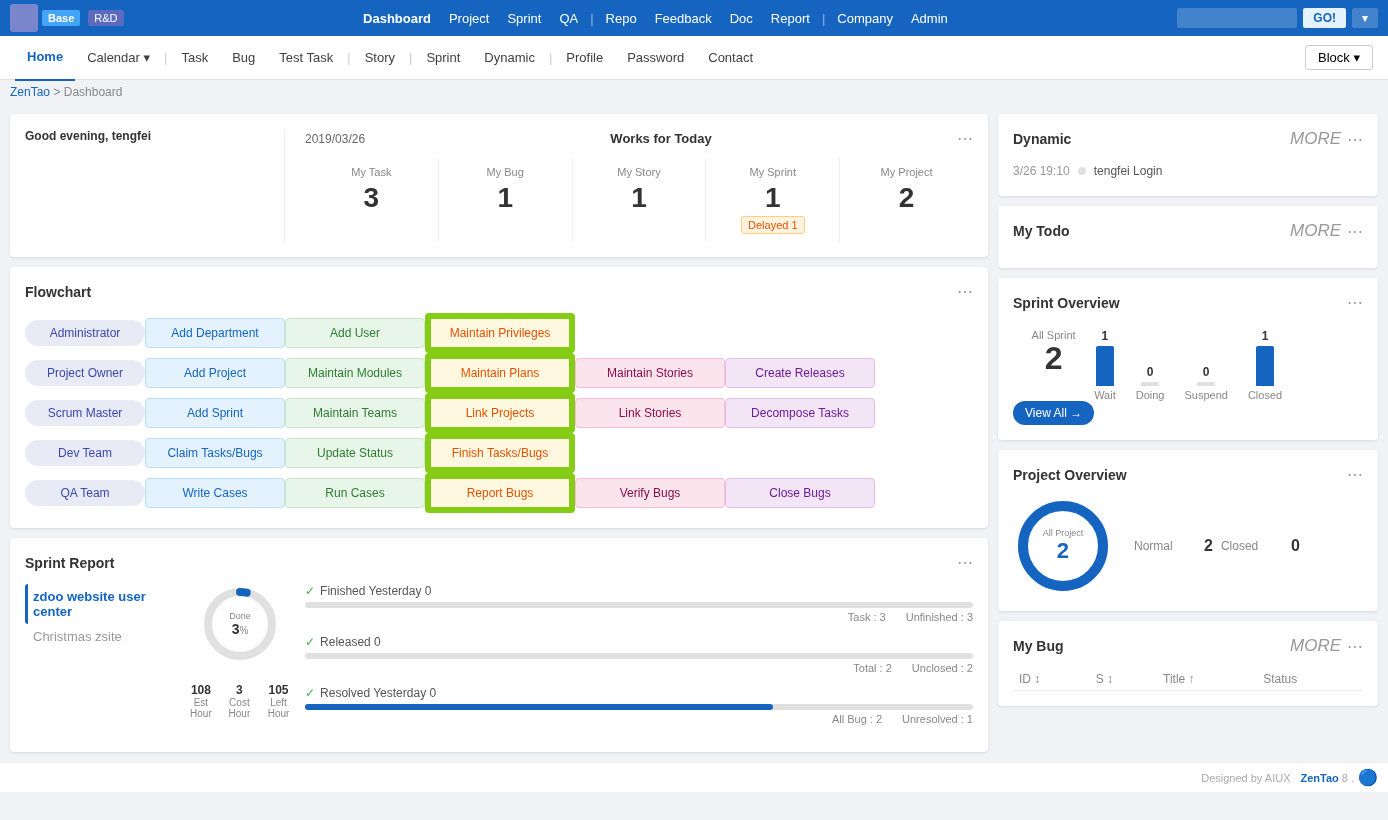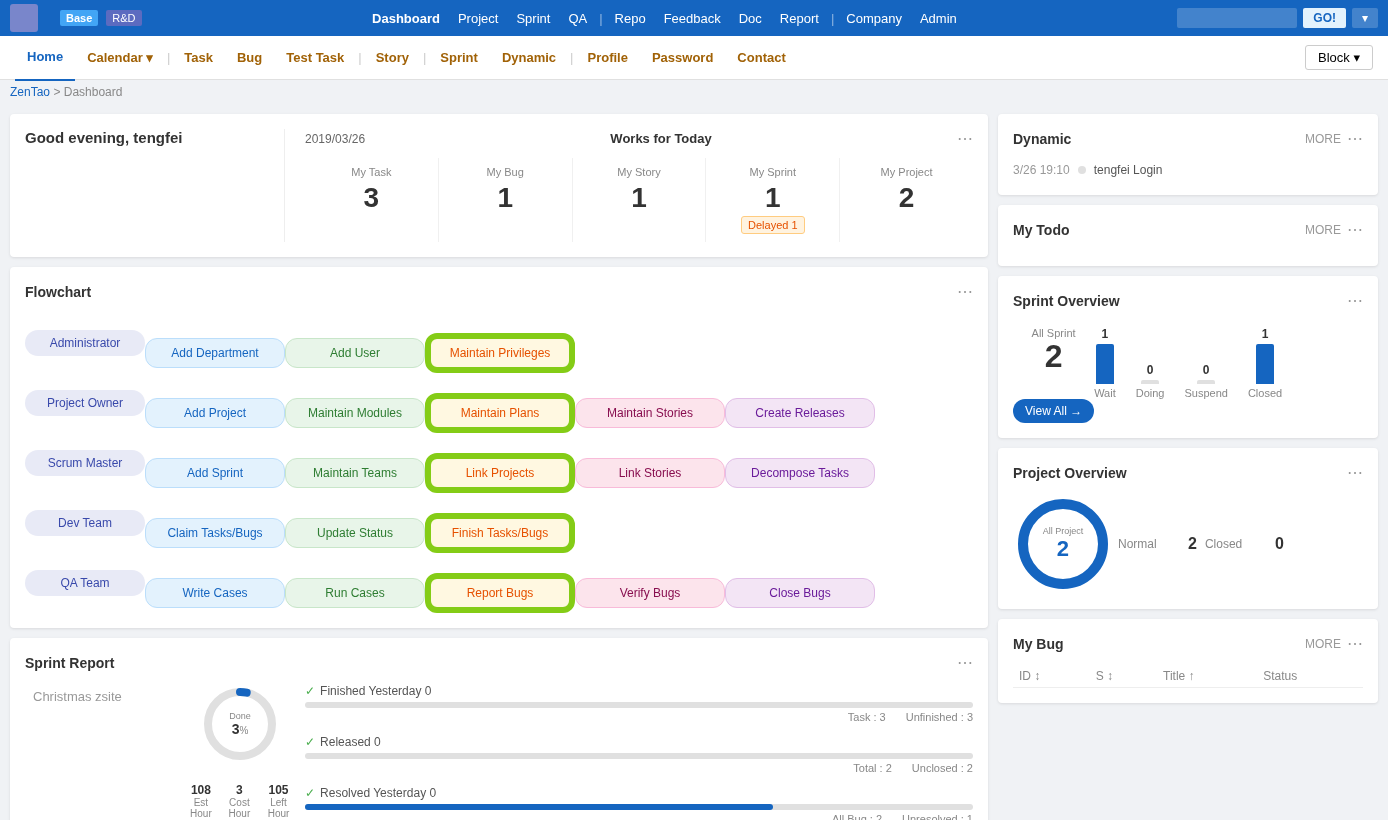--- a/index.html
+++ b/index.html
@@ -9,46 +9,45 @@
     .top-nav {
       background: #1565c0;
       display: flex;
       align-items: center;
       padding: 0 10px;
       height: 36px;
       color: white;
     }
     .top-nav .logo { display: flex; align-items: center; gap: 4px; margin-right: 10px; }
     .logo-square { width: 28px; height: 28px; background: #7986cb; border-radius: 3px; }
-    .logo-base { background: #42a5f5; color: white; padding: 2px 6px; border-radius: 2px; font-size: 11px; font-weight: bold; margin-left: 18px; }
+    .logo-base { background: #42a5f5; color: white; padding: 2px 6px; border-radius: 2px; font-size: 11px; font-weight: bold; }
     .logo-rd { background: #5c6bc0; color: white; padding: 2px 6px; border-radius: 2px; font-size: 11px; margin-left: 4px; }
     .top-nav-links { display: flex; align-items: center; flex: 1; justify-content: center; gap: 6px; }
     .top-nav-links a { color: white; text-decoration: none; font-size: 13px; padding: 0 6px; }
     .top-nav-links .sep { color: rgba(255,255,255,0.5); }
     .search-box { background: rgba(255,255,255,0.2); border: none; color: white; padding: 3px 8px; border-radius: 2px; font-size: 12px; width: 120px; }
     .go-btn { background: #e3f2fd; color: #1565c0; border: none; padding: 3px 10px; border-radius: 2px; font-size: 12px; cursor: pointer; font-weight: bold; }
     .user-btn { background: rgba(255,255,255,0.2); color: white; border: none; padding: 3px 10px; border-radius: 2px; font-size: 12px; cursor: pointer; }
 
     
     .second-nav {
       background: white;
       border-bottom: 1px solid #e0e0e0;
       display: flex;
       align-items: center;
       padding: 0 15px;
       height: 44px;
     }
     .second-nav a {
-      color: #a16207;
+      color: #404040;
       text-decoration: none;
       padding: 0 12px;
       line-height: 44px;
       font-size: 13px;
       display: inline-block;
-      font-weight: bold;
     }
     .second-nav a.active { color: #1565c0; border-bottom: 2px solid #1565c0; font-weight: bold; }
     .second-nav .sep2 { color: #ccc; margin: 0 2px; }
     .block-btn {
       margin-left: auto;
       border: 1px solid #ccc;
       padding: 4px 12px;
       border-radius: 3px;
       background: white;
       cursor: pointer;
@@ -73,47 +72,46 @@
       box-shadow: 0 1px 3px rgba(0,0,0,0.1);
       padding: 15px;
     }
     .card-header {
       display: flex;
       align-items: center;
       justify-content: space-between;
       margin-bottom: 12px;
     }
     .card-title { font-size: 14px; font-weight: bold; color: #333; }
-    .more-link { color: #999; font-size: 12px; text-decoration: none; }
+    .more-link { color: #999; font-size: 17px; text-decoration: none; font-style: italic; }
     .dots-btn { color: #999; cursor: pointer; font-size: 16px; background: none; border: none; }
 
     
     .welcome-card { display: flex; gap: 0; }
     .welcome-left { width: 260px; padding-right: 15px; border-right: 1px solid #eee; }
-    .welcome-title { font-size: 15px; font-weight: bold; margin-bottom: 16px; }
+    .welcome-title { font-size: 12px; font-weight: bold; margin-bottom: 16px; }
     .welcome-right { flex: 1; padding-left: 20px; }
     .works-header { display: flex; justify-content: space-between; align-items: center; margin-bottom: 10px; }
     .works-date { color: #666; font-size: 12px; }
     .works-title { font-size: 13px; font-weight: bold; }
     .stats-row { display: flex; gap: 0; }
     .stat-item { flex: 1; text-align: center; border-right: 1px solid #f0f0f0; padding: 8px 5px; }
     .stat-item:last-child { border-right: none; }
     .stat-label { font-size: 11px; color: #888; margin-bottom: 6px; }
     .stat-value { font-size: 28px; font-weight: bold; color: #333; line-height: 1; }
     .delayed-badge { background: #fff3e0; color: #e65100; border: 1px solid #ffcc80; border-radius: 3px; font-size: 11px; padding: 2px 6px; margin-top: 4px; display: inline-block; }
     .welcome-list { list-style: none; }
     .welcome-list li { color: #555; font-size: 12px; padding: 3px 0; }
     .flow-role { background: #e8eaf6; border-radius: 20px; padding: 6px 10px; text-align: center; font-size: 12px; color: #3949ab; }
     .flow-item {
-      border-radius: 12px;
+      border-radius: 4px;
       padding: 7px 10px;
       text-align: center;
       font-size: 12px;
       cursor: pointer;
-      margin-top: 20px;
     }
     .flow-blue { background: #e3f2fd; color: #1565c0; border: 1px solid #bbdefb; }
     .flow-green { background: #e8f5e9; color: #2e7d32; border: 1px solid #c8e6c9; }
     .flow-orange { background: #fff8e1; color: #e65100; border: 6px solid #84cc16; }
     .flow-pink { background: #fce4ec; color: #880e4f; border: 1px solid #f8bbd9; }
     .flow-purple { background: #f3e5f5; color: #6a1b9a; border: 1px solid #e1bee7; }
 
     
     .sprint-report-inner { display: flex; gap: 15px; }
     .sprint-list { width: 150px; }
@@ -159,21 +157,21 @@
     .view-all-btn { background: #1565c0; color: white; border: none; padding: 5px 12px; border-radius: 20px; font-size: 12px; cursor: pointer; margin-top: 25px; display: flex; align-items: center; gap: 4px; }
     .sprint-bars { display: flex; gap: 20px; align-items: flex-end; }
     .bar-item { display: flex; flex-direction: column; align-items: center; gap: 3px; }
     .bar-val { font-size: 12px; color: #333; font-weight: bold; }
     .bar { width: 18px; border-radius: 2px 2px 0 0; }
     .bar-blue { background: #1565c0; }
     .bar-gray { background: #e0e0e0; }
     .bar-label { font-size: 11px; color: #888; }
 
     
-    .project-overview-content { display: flex; gap: 5px; align-items: center; }
+    .project-overview-content { display: flex; gap: 21px; align-items: center; }
     .all-project-donut { position: relative; width: 100px; height: 100px; }
     .all-project-donut svg { width: 100px; height: 100px; transform: rotate(-90deg); }
     .all-project-label { position: absolute; top: 50%; left: 50%; transform: translate(-50%, -50%); text-align: center; }
     .all-project-text { font-size: 9px; color: #888; }
     .all-project-num { font-size: 22px; font-weight: bold; color: #1565c0; }
     .project-stats { display: flex; flex-direction: row; gap: 8px; }
     .project-stat-row { display: flex; align-items: center; gap: 10px; font-size: 12px; }
     .project-stat-label { color: #888; width: 60px; }
     .project-stat-value { font-weight: bold; color: #333; font-size: 16px; }
 
@@ -329,20 +327,21 @@
       </div>
     </div>
 
     <div class="card">
       <div class="card-header">
         <span class="card-title">Sprint Report</span>
         <button class="dots-btn">⋯</button>
       </div>
       <div class="sprint-report-inner">
         <div class="sprint-list">
+          <div class="sprint-list-item active">zdoo website user center</div>
           <div class="sprint-list-item inactive">Christmas zsite</div>
         </div>
         <div class="donut-area">
           <div class="donut-container">
             <svg class="donut-svg" viewBox="0 0 80 80">
               <circle class="donut-circle-bg" cx="40" cy="40" r="32"></circle>
               <circle class="donut-circle-fill" cx="40" cy="40" r="32" stroke-dasharray="6.78 194.22" stroke-dashoffset="0"></circle>
             </svg>
             <div class="donut-label">
               <span class="donut-done">Done</span>

